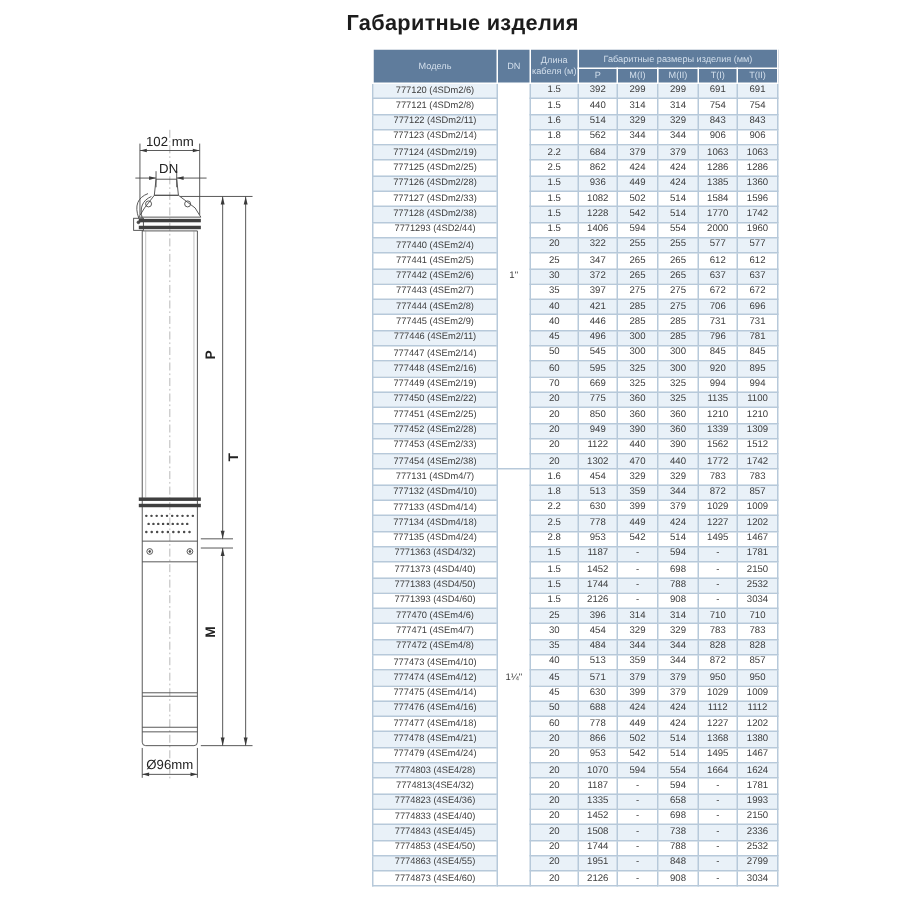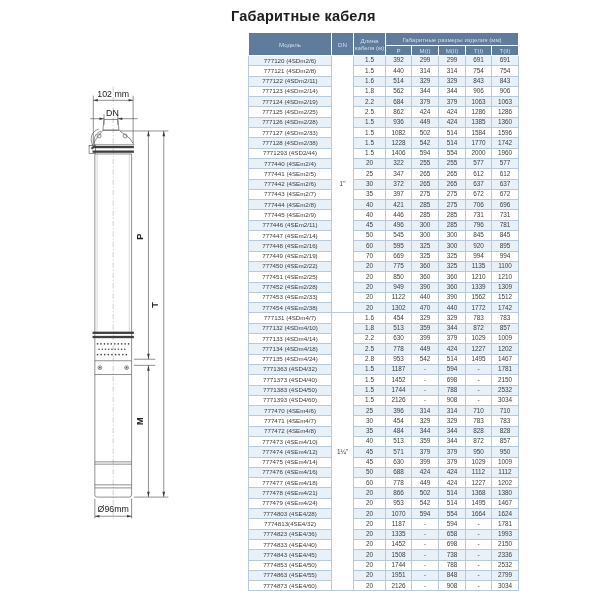--- a/index.html
+++ b/index.html
@@ -30,21 +30,21 @@
   }
   table.dims td.c-model{font-size:6.2px;}
   table.dims td.c-dn{background:#ffffff;font-size:6.4px;}
   tr.odd td:not(.c-dn){background:#e9f1f8;}
   tr.even td:not(.c-dn){background:#ffffff;}
   svg text{font-family:"Liberation Sans", sans-serif;}
 </style>
 </head>
 <body>
 
-<div class="title">Габаритные кабеля</div>
+<div class="title">Габаритные изделия</div>
 
 <div class="drawing-wrap">
 <svg width="180" height="575" viewBox="55 25 235 600">
 
   <line x1="131" y1="30" x2="131" y2="597" stroke="#9a9a9a" stroke-width="0.6" stroke-dasharray="7 2.5 1.5 2.5"></line>
 
   <g stroke="#4a4a4a" stroke-width="0.8" fill="none">
 
     <line x1="105" y1="42" x2="105" y2="104"></line>
     <line x1="157" y1="42" x2="157" y2="104"></line>

